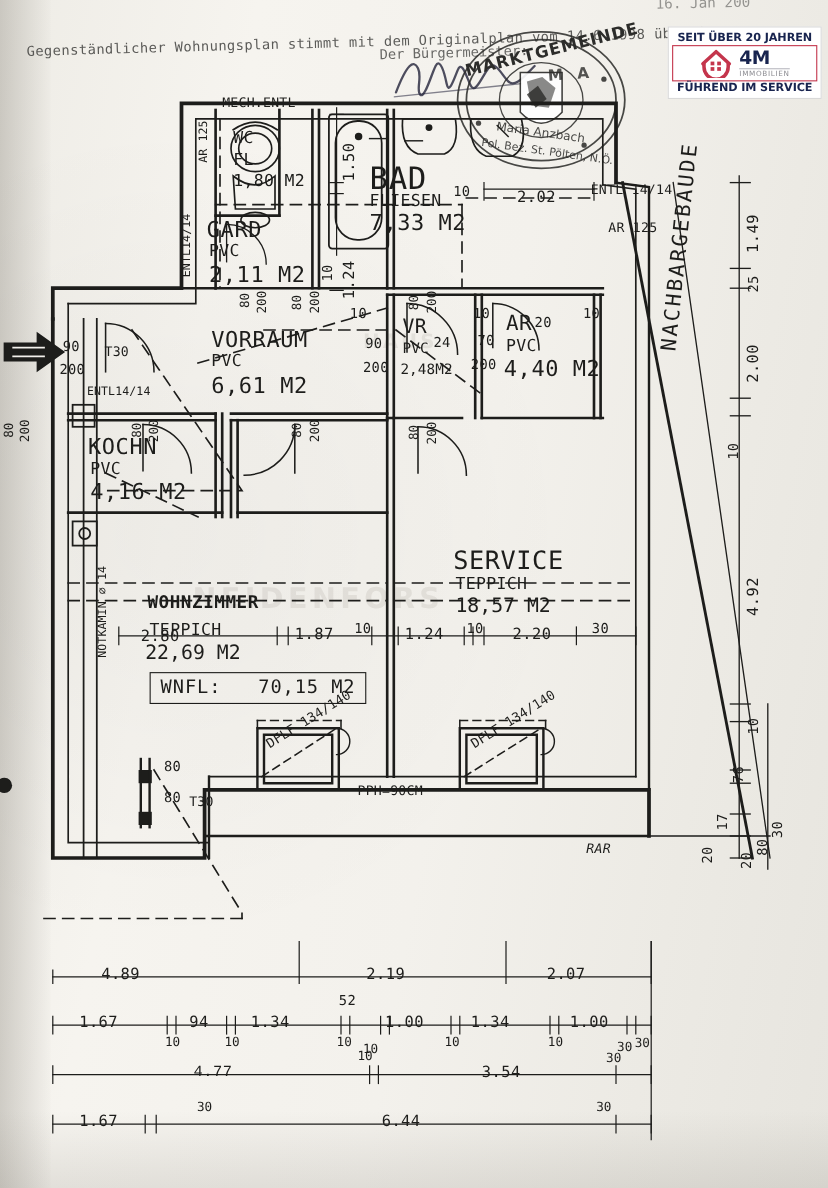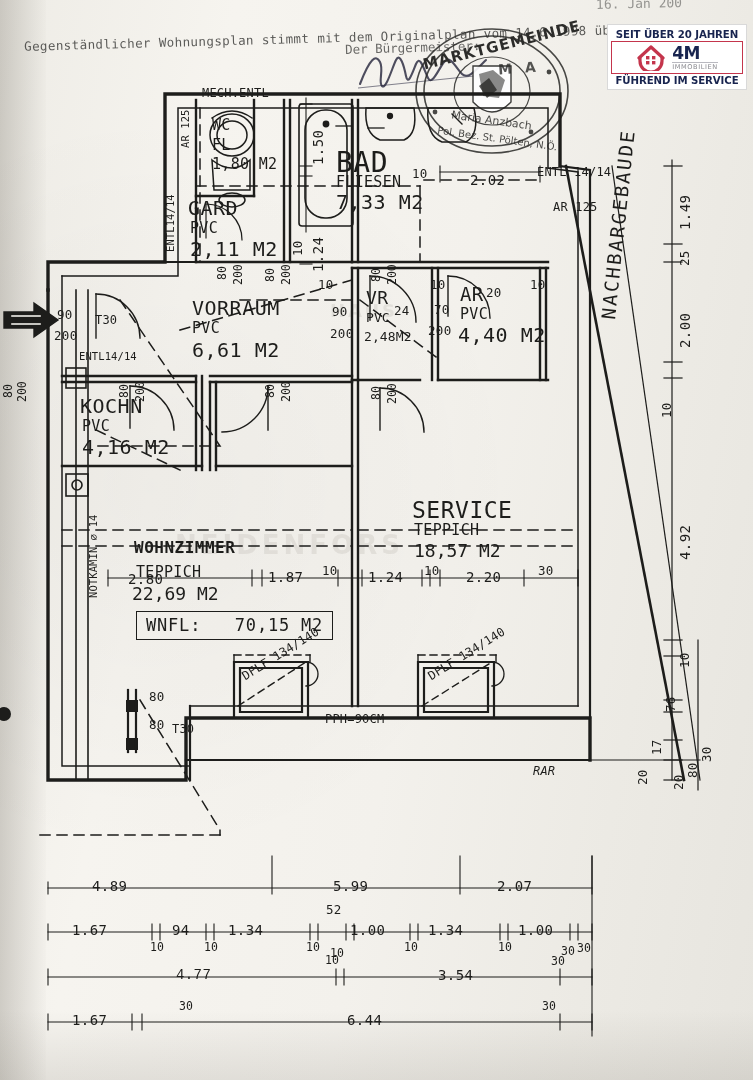--- a/index.html
+++ b/index.html
@@ -632,30 +632,30 @@
   <div class="plan-label dim vert rot90" style="left:678px; top:560px;">4.92</div>
   <div class="plan-label dim-s vert rot90" style="left:678px; top:668px;">10</div>
   <div class="plan-label dim-s vert rot90" style="left:664px; top:712px;">76</div>
   <div class="plan-label dim-s vert rot90" style="left:650px; top:755px;">17</div>
   <div class="plan-label dim-s vert rot90" style="left:636px; top:785px;">20</div>
   <div class="plan-label dim-s vert rot90" style="left:700px; top:762px;">30</div>
   <div class="plan-label dim-s vert rot90" style="left:686px; top:778px;">80</div>
   <div class="plan-label dim-s vert rot90" style="left:672px; top:790px;">20</div>
 
   <div class="plan-label dim" style="left:92px; top:879px;">4.89</div>
-  <div class="plan-label dim" style="left:333px; top:879px;">5.99</div>
+  <div class="plan-label dim" style="left:333px; top:879px;">2.19</div>
   <div class="plan-label dim" style="left:497px; top:879px;">2.07</div>
 
   <div class="plan-label dim" style="left:72px; top:923px;">1.67</div>
   <div class="plan-label dim-xs" style="left:150px; top:941px;">10</div>
   <div class="plan-label dim" style="left:172px; top:923px;">94</div>
   <div class="plan-label dim-xs" style="left:204px; top:941px;">10</div>
   <div class="plan-label dim" style="left:228px; top:923px;">1.34</div>
   <div class="plan-label dim-xs" style="left:306px; top:941px;">10</div>
-  <div class="plan-label dim-s" style="left:326px; top:903px;">52</div>
+  <div class="plan-label dim-s" style="left:308px; top:903px;">52</div>
   <div class="plan-label dim-xs" style="left:330px; top:947px;">10</div>
   <div class="plan-label dim" style="left:350px; top:923px;">1.00</div>
   <div class="plan-label dim-xs" style="left:404px; top:941px;">10</div>
   <div class="plan-label dim" style="left:428px; top:923px;">1.34</div>
   <div class="plan-label dim-xs" style="left:498px; top:941px;">10</div>
   <div class="plan-label dim" style="left:518px; top:923px;">1.00</div>
   <div class="plan-label dim-xs" style="left:561px; top:945px;">30</div>
   <div class="plan-label dim-xs" style="left:577px; top:942px;">30</div>
 
   <div class="plan-label dim" style="left:176px; top:968px;font-family:Liberation Mono, monospace;">4.77</div>

